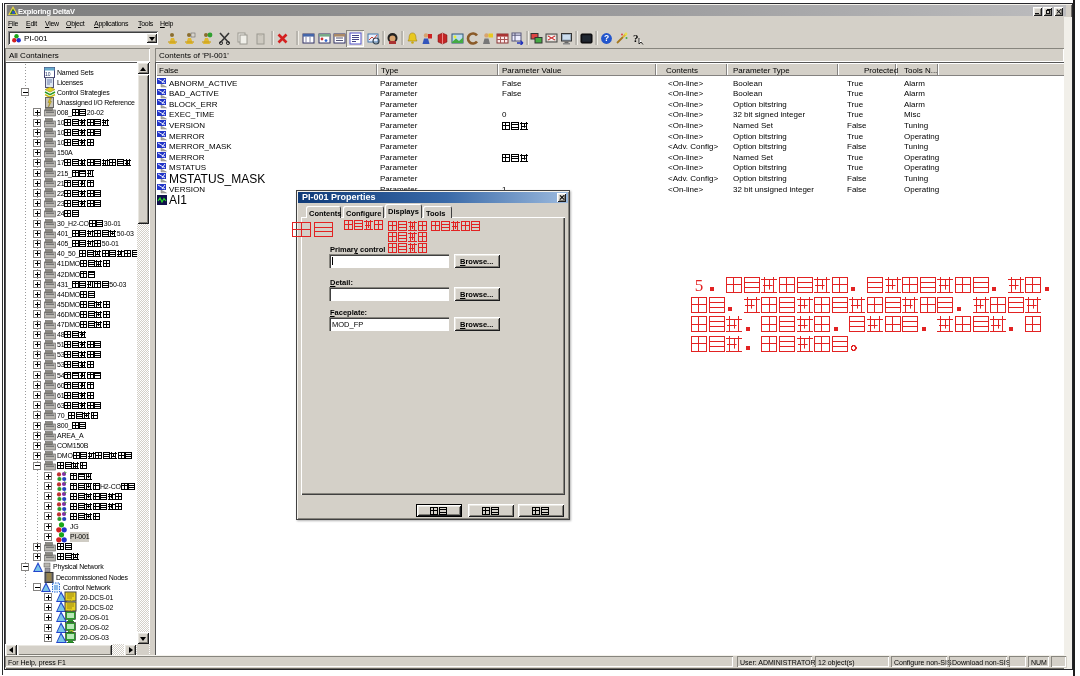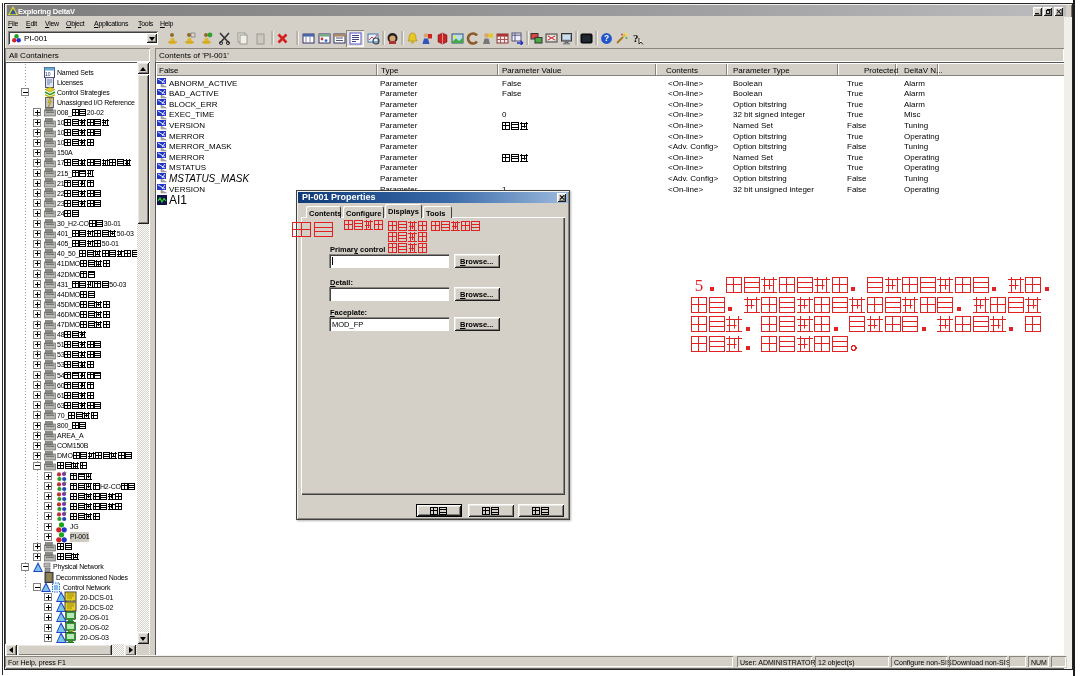--- a/index.html
+++ b/index.html
@@ -779,21 +779,21 @@
 <div class="a t9" style="left:381px;top:66px;font-size:8px;">Type</div>
 <div class="a" style="left:655px;top:64px;width:1px;height:11px;background:#848280;box-shadow:1px 0 0 #fff;"></div>
 <div class="a t9" style="left:502px;top:66px;font-size:8px;">Parameter Value</div>
 <div class="a" style="left:726px;top:64px;width:1px;height:11px;background:#848280;box-shadow:1px 0 0 #fff;"></div>
 <div class="a t9" style="left:666px;top:66px;font-size:8px;">Contents</div>
 <div class="a" style="left:837px;top:64px;width:1px;height:11px;background:#848280;box-shadow:1px 0 0 #fff;"></div>
 <div class="a t9" style="left:733px;top:66px;font-size:8px;">Parameter Type</div>
 <div class="a" style="left:895px;top:64px;width:1px;height:11px;background:#848280;box-shadow:1px 0 0 #fff;"></div>
 <div class="a t9" style="left:864px;top:66px;font-size:8px;">Protected</div>
 <div class="a" style="left:937px;top:64px;width:1px;height:11px;background:#848280;box-shadow:1px 0 0 #fff;"></div>
-<div class="a t9" style="left:904px;top:66px;font-size:8px;">DeltaV N...</div>
+<div class="a t9" style="left:904px;top:66px;font-size:8px;">Tools N...</div>
 <svg class="a" style="left:157px;top:78.0px" width="10" height="10" viewBox="0 0 10 10">
     <rect x="0" y="0" width="9" height="6" fill="#2236c8"></rect>
     <path d="M1 1 L8 5 M8 1 L5 5" stroke="#fff" stroke-width="0.9"></path>
     <path d="M4 6 L4 9 L9.5 9 Z" fill="#b0aea8" stroke="#666" stroke-width="0.4"></path>
   </svg>
 <div class="a t9" style="left:169px;top:78.5px;font-size:8px;">ABNORM_ACTIVE</div>
 <div class="a t9" style="left:380px;top:78.5px;font-size:8px;">Parameter</div>
 <div class="a t9" style="left:502px;top:78.5px;font-size:8px;">False</div>
 <div class="a t9" style="left:668px;top:78.5px;font-size:8px;">&lt;On-line&gt;</div>
 <div class="a t9" style="left:733px;top:78.5px;font-size:8px;">Boolean</div>
@@ -889,21 +889,21 @@
 <div class="a t9" style="left:380px;top:163.3px;font-size:8px;">Parameter</div>
 <div class="a t9" style="left:668px;top:163.3px;font-size:8px;">&lt;On-line&gt;</div>
 <div class="a t9" style="left:733px;top:163.3px;font-size:8px;">Option bitstring</div>
 <div class="a t9" style="left:847px;top:163.3px;font-size:8px;">True</div>
 <div class="a t9" style="left:904px;top:163.3px;font-size:8px;">Operating</div>
 <svg class="a" style="left:157px;top:173.39999999999998px" width="10" height="10" viewBox="0 0 10 10">
     <rect x="0" y="0" width="9" height="6" fill="#2236c8"></rect>
     <path d="M1 1 L8 5 M8 1 L5 5" stroke="#fff" stroke-width="0.9"></path>
     <path d="M4 6 L4 9 L9.5 9 Z" fill="#b0aea8" stroke="#666" stroke-width="0.4"></path>
   </svg>
-<div class="a t9" style="left:169px;top:173.89999999999998px;font-size:10px;font-style:italic;">MSTATUS_MASK</div>
+<div class="a t9" style="left:169px;top:173.89999999999998px;font-size:12px;">MSTATUS_MASK</div>
 <div class="a t9" style="left:380px;top:173.89999999999998px;font-size:8px;">Parameter</div>
 <div class="a t9" style="left:668px;top:173.89999999999998px;font-size:8px;">&lt;Adv. Config&gt;</div>
 <div class="a t9" style="left:733px;top:173.89999999999998px;font-size:8px;">Option bitstring</div>
 <div class="a t9" style="left:847px;top:173.89999999999998px;font-size:8px;">False</div>
 <div class="a t9" style="left:904px;top:173.89999999999998px;font-size:8px;">Tuning</div>
 <svg class="a" style="left:157px;top:184.0px" width="10" height="10" viewBox="0 0 10 10">
     <rect x="0" y="0" width="9" height="6" fill="#2236c8"></rect>
     <path d="M1 1 L8 5 M8 1 L5 5" stroke="#fff" stroke-width="0.9"></path>
     <path d="M4 6 L4 9 L9.5 9 Z" fill="#b0aea8" stroke="#666" stroke-width="0.4"></path>
   </svg>

